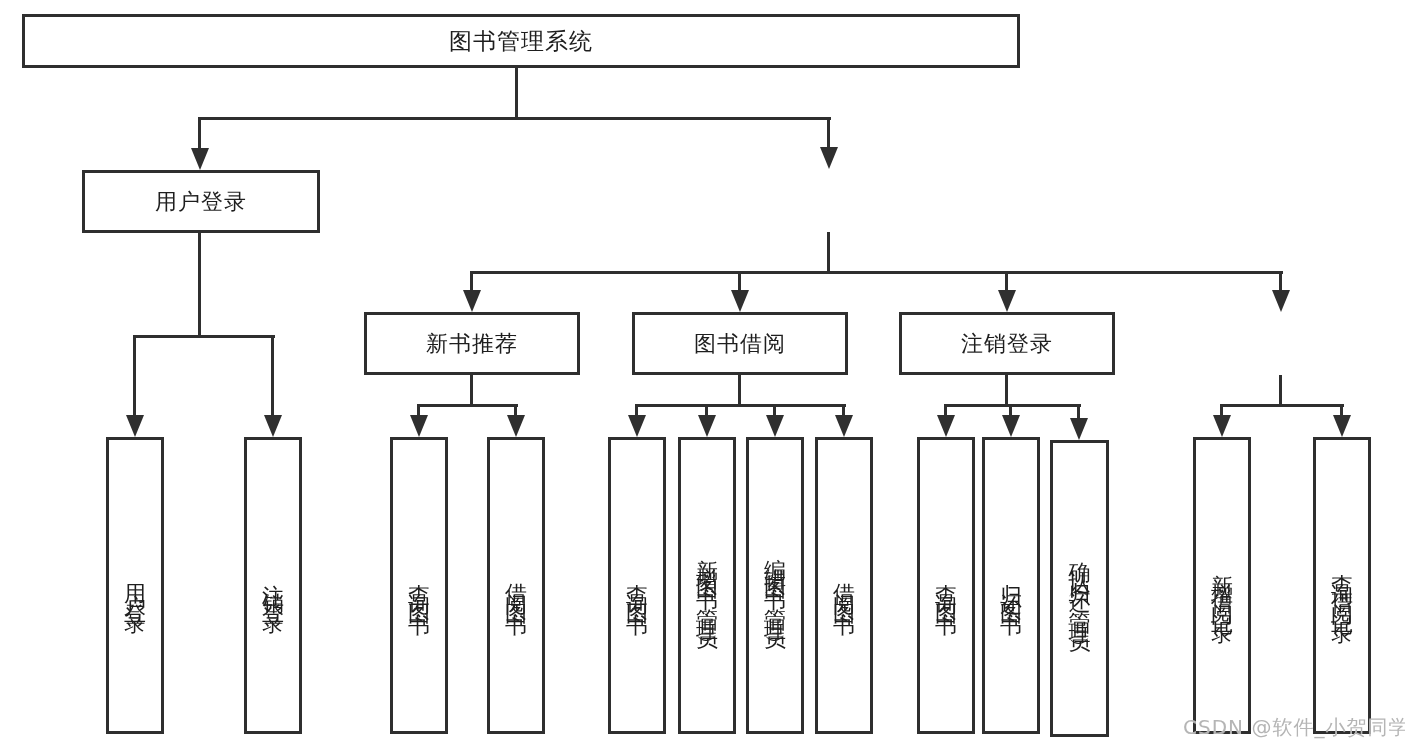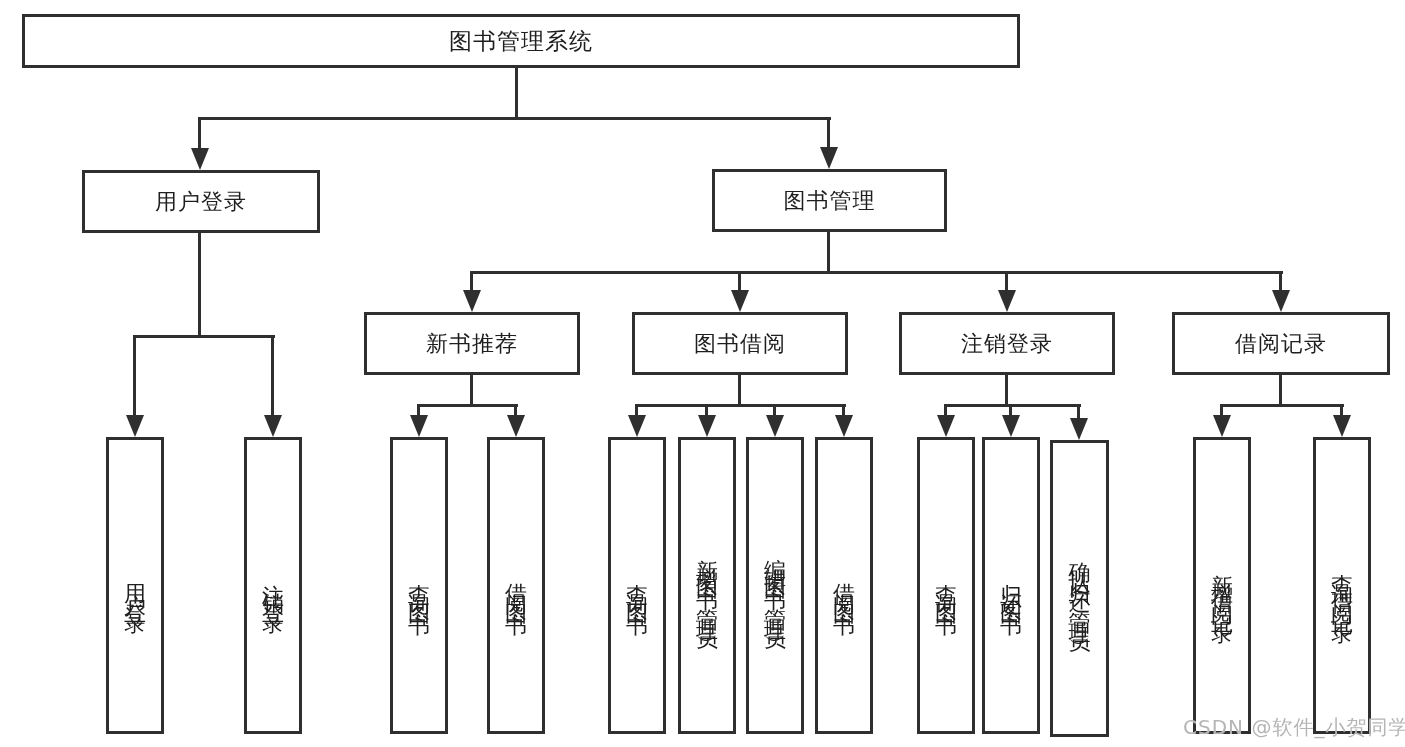--- a/index.html
+++ b/index.html
@@ -66,21 +66,20 @@
   <div class="box root" style="left:22px;top:14px;width:998px;height:54px;">图书管理系统</div>
 
   <div class="vline" style="left:515px;top:68px;height:51px;"></div>
   <div class="hline" style="left:198px;top:117px;width:633px;"></div>
   <div class="vline" style="left:198px;top:117px;height:32px;"></div>
   <div class="arr" style="left:191px;top:148px;"></div>
   <div class="vline" style="left:827px;top:117px;height:31px;"></div>
   <div class="arr" style="left:820px;top:147px;"></div>
 
   <div class="box" style="left:82px;top:170px;width:238px;height:63px;">用户登录</div>
-  <div class="box" style="left:712px;top:169px;width:235px;height:63px;">图书管理</div>
 
   <div class="vline" style="left:198px;top:233px;height:104px;"></div>
   <div class="hline" style="left:133px;top:335px;width:142px;"></div>
   <div class="vline" style="left:133px;top:335px;height:82px;"></div>
   <div class="arr" style="left:126px;top:415px;"></div>
   <div class="vline" style="left:271px;top:335px;height:82px;"></div>
   <div class="arr" style="left:264px;top:415px;"></div>
 
   <div class="vline" style="left:827px;top:232px;height:41px;"></div>
   <div class="hline" style="left:470px;top:271px;width:813px;"></div>
@@ -89,21 +88,20 @@
   <div class="vline" style="left:738px;top:271px;height:21px;"></div>
   <div class="arr" style="left:731px;top:290px;"></div>
   <div class="vline" style="left:1005px;top:271px;height:21px;"></div>
   <div class="arr" style="left:998px;top:290px;"></div>
   <div class="vline" style="left:1279px;top:271px;height:21px;"></div>
   <div class="arr" style="left:1272px;top:290px;"></div>
 
   <div class="box" style="left:364px;top:312px;width:216px;height:63px;">新书推荐</div>
   <div class="box" style="left:632px;top:312px;width:216px;height:63px;">图书借阅</div>
   <div class="box" style="left:899px;top:312px;width:216px;height:63px;">注销登录</div>
-  <div class="box" style="left:1172px;top:312px;width:218px;height:63px;">借阅记录</div>
 
   <div class="vline" style="left:470px;top:375px;height:32px;"></div>
   <div class="hline" style="left:417px;top:404px;width:101px;"></div>
   <div class="vline" style="left:417px;top:404px;height:13px;"></div>
   <div class="arr" style="left:410px;top:415px;"></div>
   <div class="vline" style="left:514px;top:404px;height:13px;"></div>
   <div class="arr" style="left:507px;top:415px;"></div>
 
   <div class="vline" style="left:738px;top:375px;height:32px;"></div>
   <div class="hline" style="left:635px;top:404px;width:211px;"></div>

